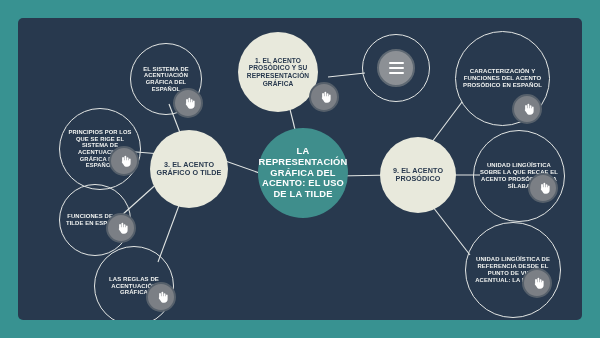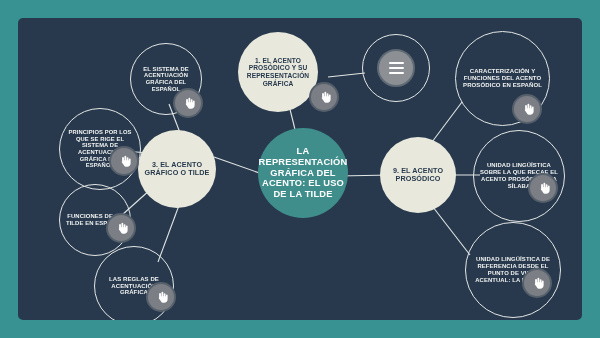--- a/index.html
+++ b/index.html
@@ -178,21 +178,21 @@
 
     <div class="node node-outline" style="left:447px; top:204px; width:96px; height:96px; font-size:5.9px;">
       <span class="label">UNIDAD LINGÜÍSTICA DE REFERENCIA DESDE EL PUNTO DE VISTA ACENTUAL: LA PALABRA</span>
     </div>
     <div class="badge" style="left:504px; top:250px; width:26px; height:26px;">
       <svg width="13" height="13" viewBox="0 0 24 24" fill="#ffffff">
         <path d="M8.6 11.1V5.4a1.7 1.7 0 1 1 3.4 0v4.4h.9V3.2a1.7 1.7 0 1 1 3.4 0v6.6h.9V5.8a1.6 1.6 0 1 1 3.2 0v4h.9V7.9a1.5 1.5 0 1 1 3 0v7.4c0 3.9-2.6 6.6-6.4 6.6-3.5 0-5.2-1.5-6.6-4.1L8.2 14c-.5-.9-.2-1.9.7-2.4l-.3-.5z" transform="translate(-1,0)"></path>
       </svg>
     </div>
 
-    <div class="node node-cream" style="left:120px; top:112px; width:78px; height:78px; font-size:7.2px;">
+    <div class="node node-cream" style="left:132px; top:112px; width:78px; height:78px; font-size:7.2px;">
       <span class="label">3. EL ACENTO GRÁFICO O TILDE</span>
     </div>
 
     <div class="node node-outline" style="left:112px; top:25px; width:72px; height:72px; font-size:5.8px;">
       <span class="label">EL SISTEMA DE ACENTUACIÓN GRÁFICA DEL ESPAÑOL</span>
     </div>
     <div class="badge" style="left:155px; top:70px; width:26px; height:26px;">
       <svg width="13" height="13" viewBox="0 0 24 24" fill="#ffffff">
         <path d="M8.6 11.1V5.4a1.7 1.7 0 1 1 3.4 0v4.4h.9V3.2a1.7 1.7 0 1 1 3.4 0v6.6h.9V5.8a1.6 1.6 0 1 1 3.2 0v4h.9V7.9a1.5 1.5 0 1 1 3 0v7.4c0 3.9-2.6 6.6-6.4 6.6-3.5 0-5.2-1.5-6.6-4.1L8.2 14c-.5-.9-.2-1.9.7-2.4l-.3-.5z" transform="translate(-1,0)"></path>
       </svg>

